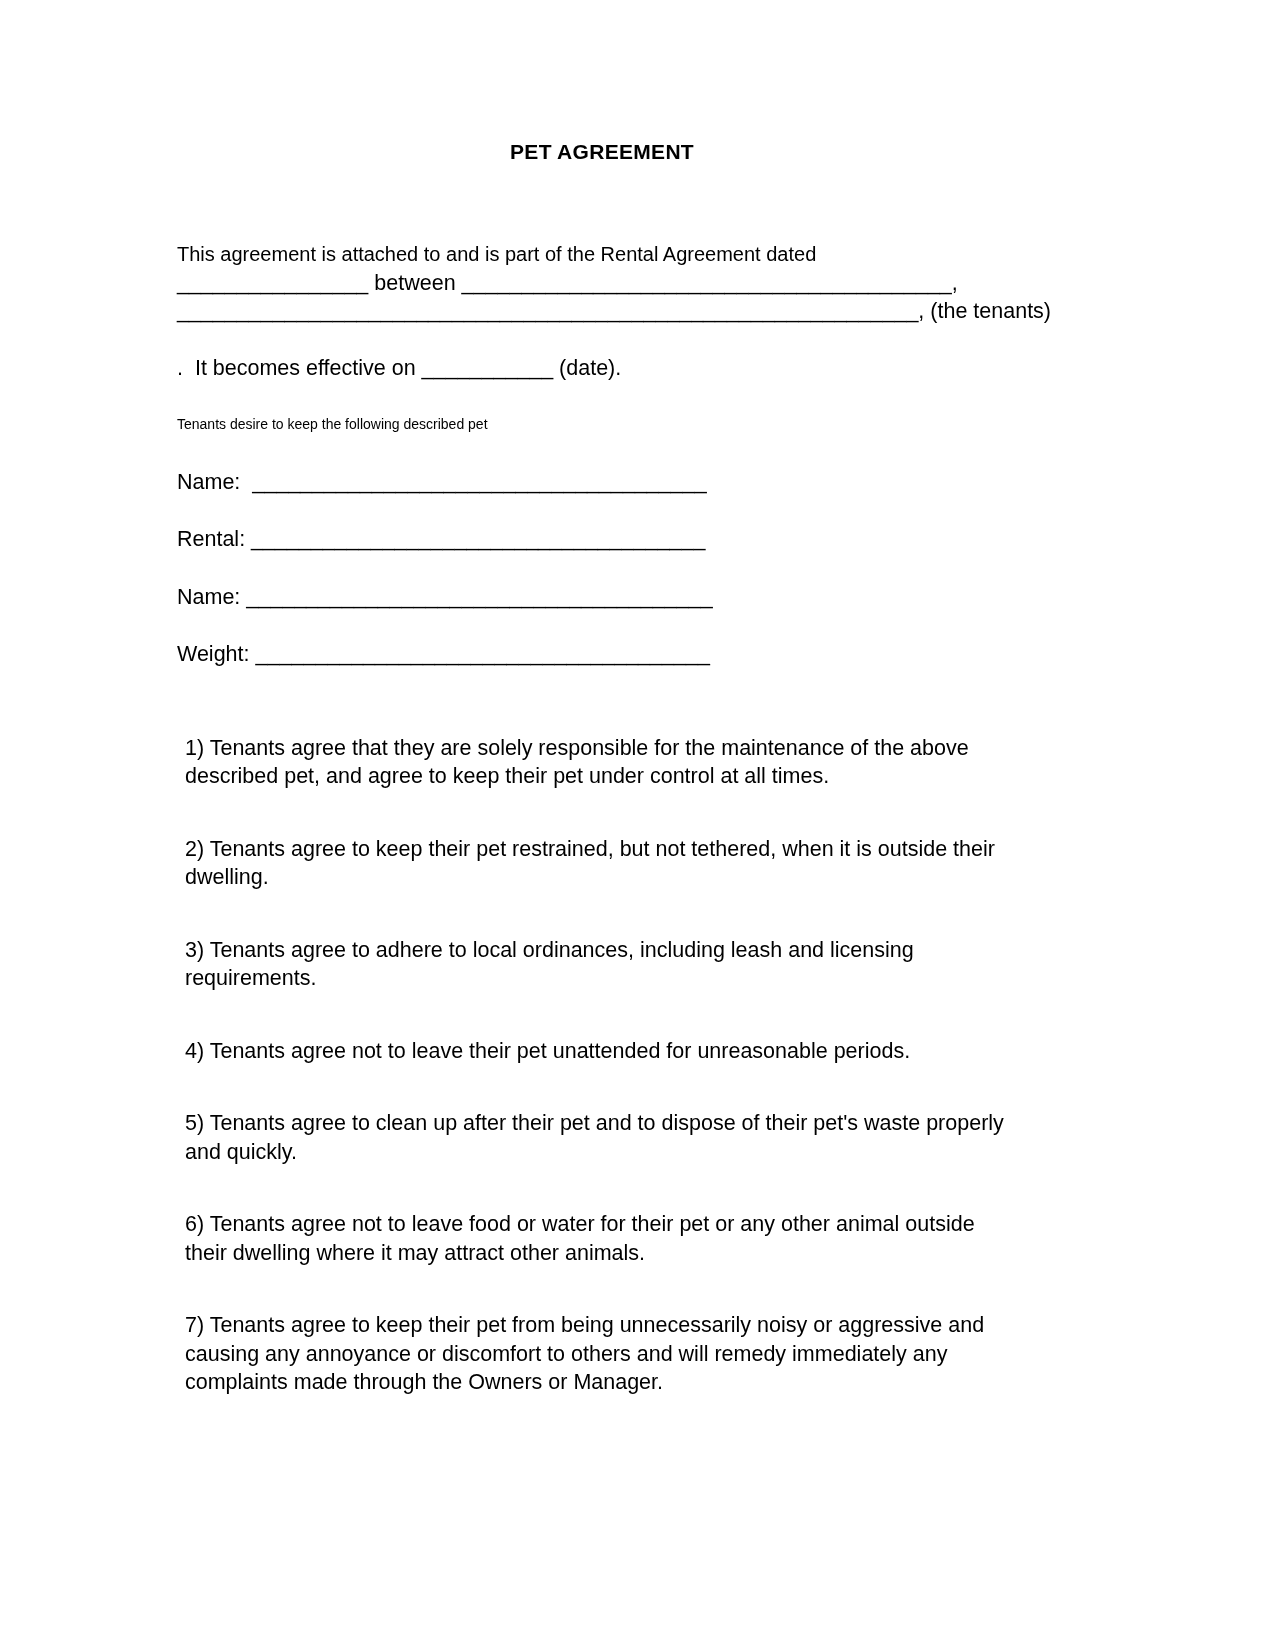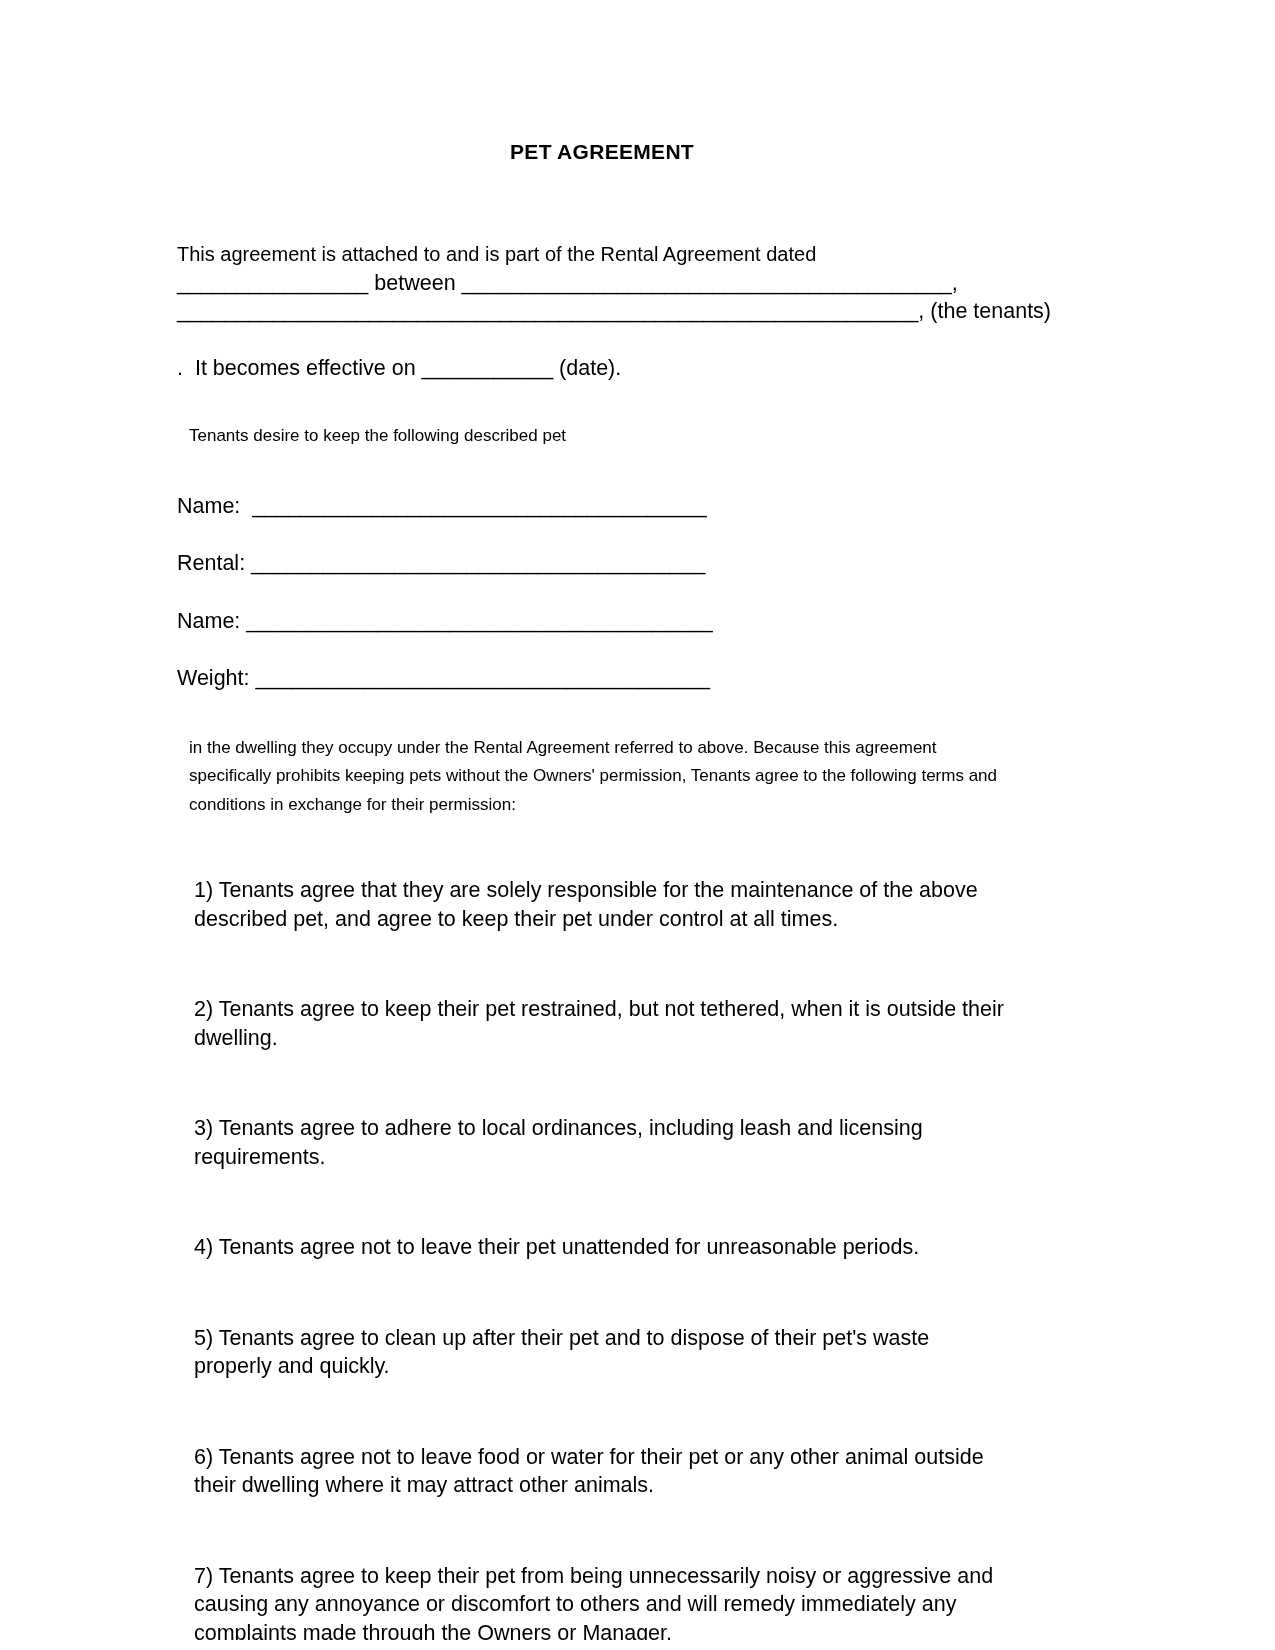--- a/index.html
+++ b/index.html
@@ -40,43 +40,43 @@
     letter-spacing: 0.3px;
   }
 
   .body-block {
     margin-top: 76px;
     font-size: 21.5px;
     line-height: 28.5px;
   }
 
   .para {
-    margin: 12px;
-    font-size: 17px;
+    margin: 0;
+    font-size: 14px;
     line-height: 28.5px;
   }
   .gap-md  { height: 28px; }
   .gap-lg  { height: 29px; }
 
   .intro {
     margin: 0;
     font-size: 20px;
     line-height: 28.5px;
     white-space: pre-wrap;
   }
 
   .fieldline {
     margin: 0;
     font-size: 21.5px;
     line-height: 28.5px;
     white-space: pre;
   }
 
   .numbered {
-    margin: 17px;
+    margin: 8px;
     font-size: 21.5px;
     line-height: 28.5px;
   }
 </style>
 </head>
 <body>
 
 <div class="page">
   <div class="content">
 
@@ -112,21 +112,20 @@
       <div class="gap-lg"></div>
 
       <p class="fieldline"><span>Name:</span><span> </span><span>_______________________________________</span></p>
 
       <div class="gap-lg"></div>
 
       <p class="fieldline"><span>Weight:</span><span> </span><span>______________________________________</span></p>
 
       <div class="gap-lg"></div>
 
-      <p class="para">in the dwelling they occupy under the Rental Agreement referred to above. Because this agreement specifically prohibits keeping pets without the Owners' permission, Tenants agree to the following terms and conditions in exchange for their permission:</p>
 
       <div class="gap-md"></div>
 
       <p class="numbered">1) Tenants agree that they are solely responsible for the maintenance of the above described pet, and agree to keep their pet under control at all times.</p>
 
       <div class="gap-md"></div>
 
       <p class="numbered">2) Tenants agree to keep their pet restrained, but not tethered, when it is outside their dwelling.</p>
 
       <div class="gap-md"></div>

